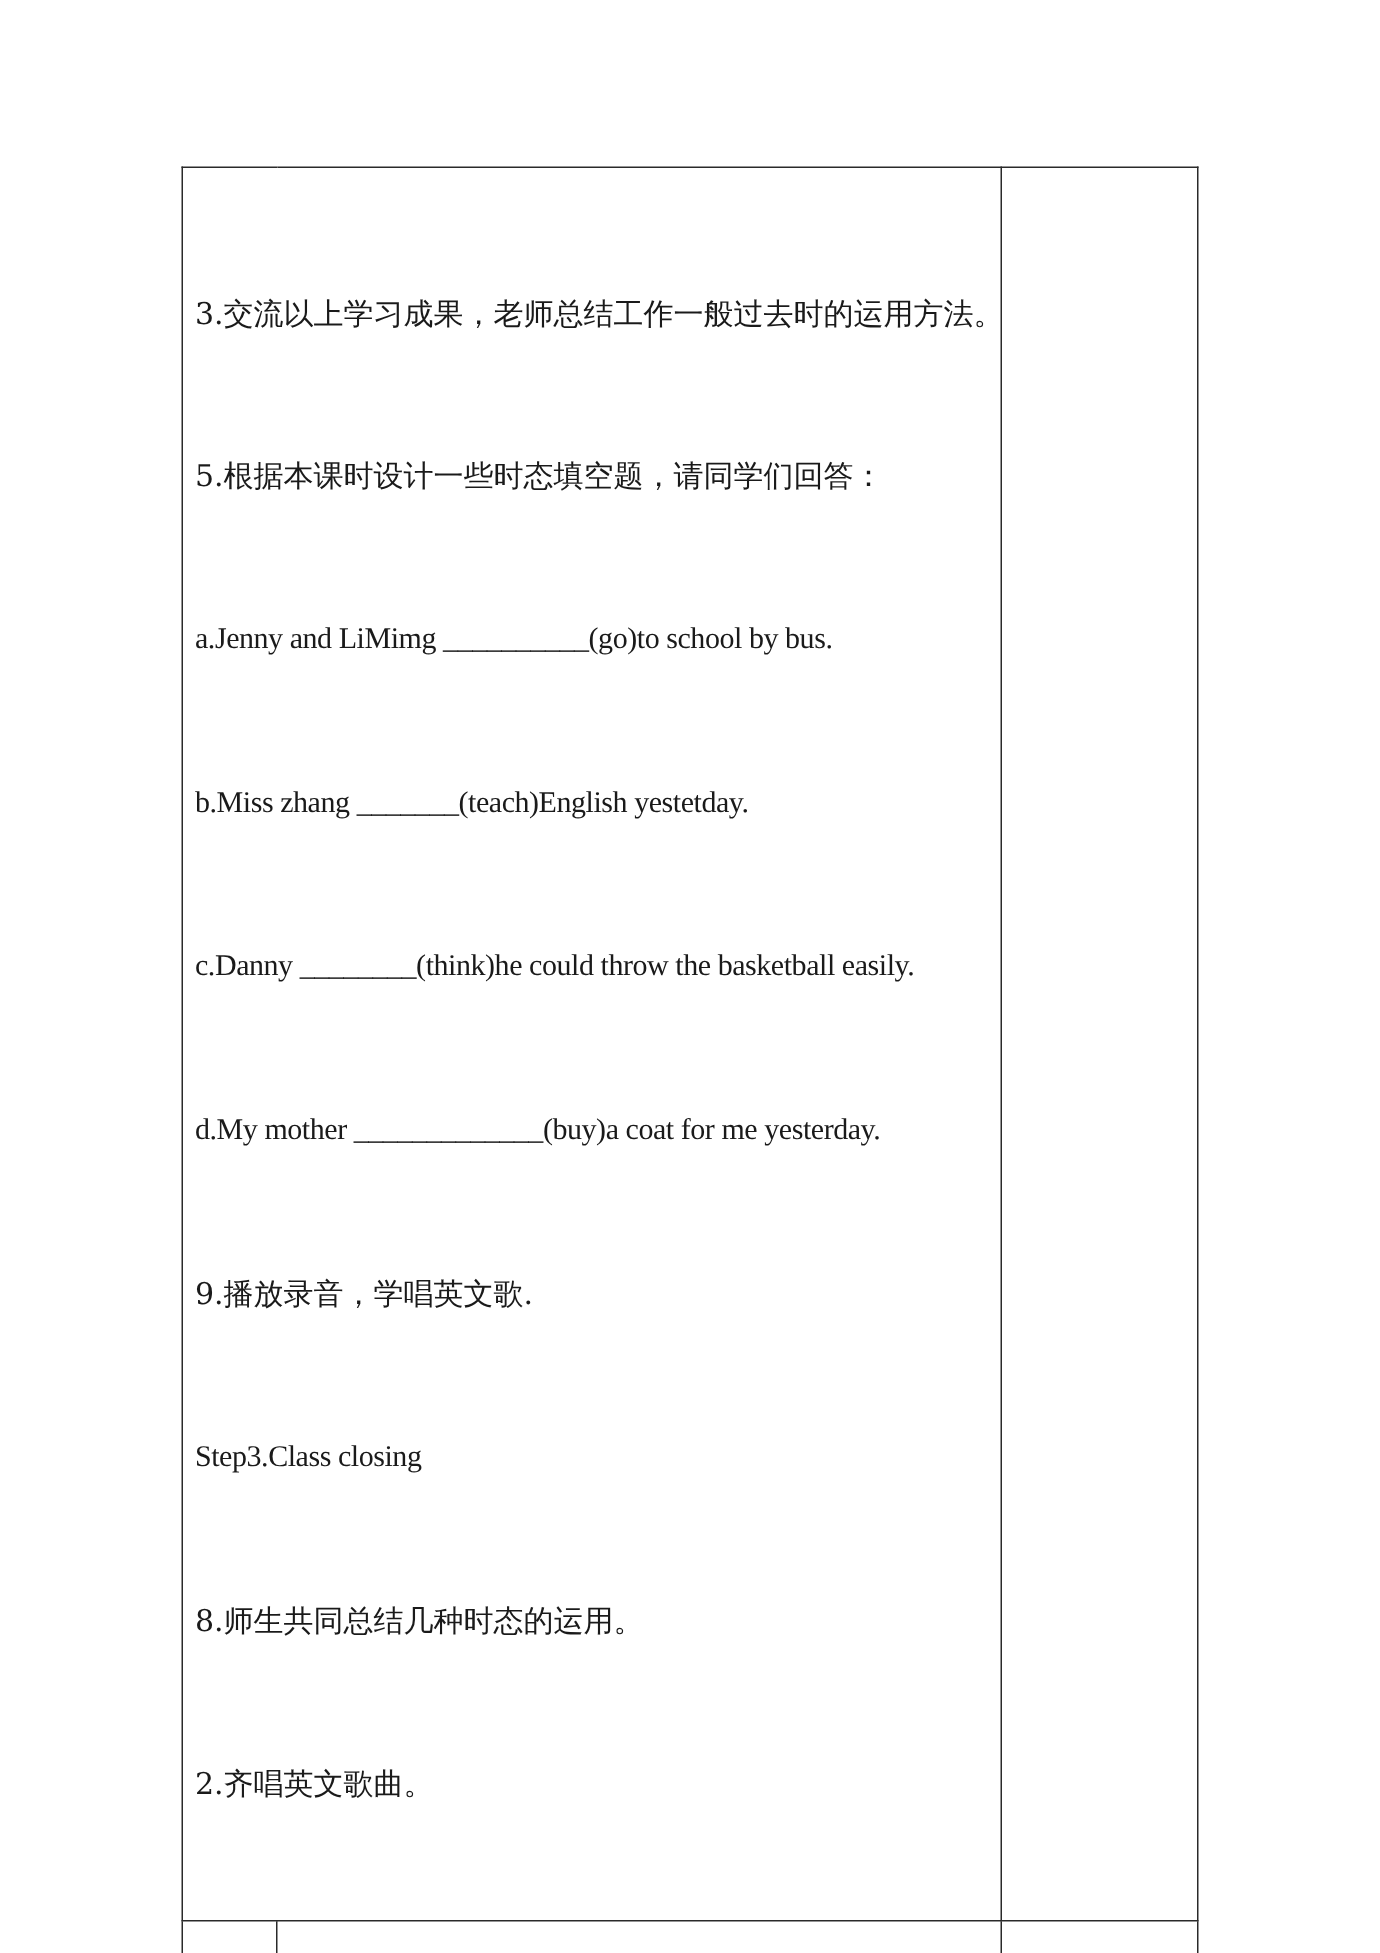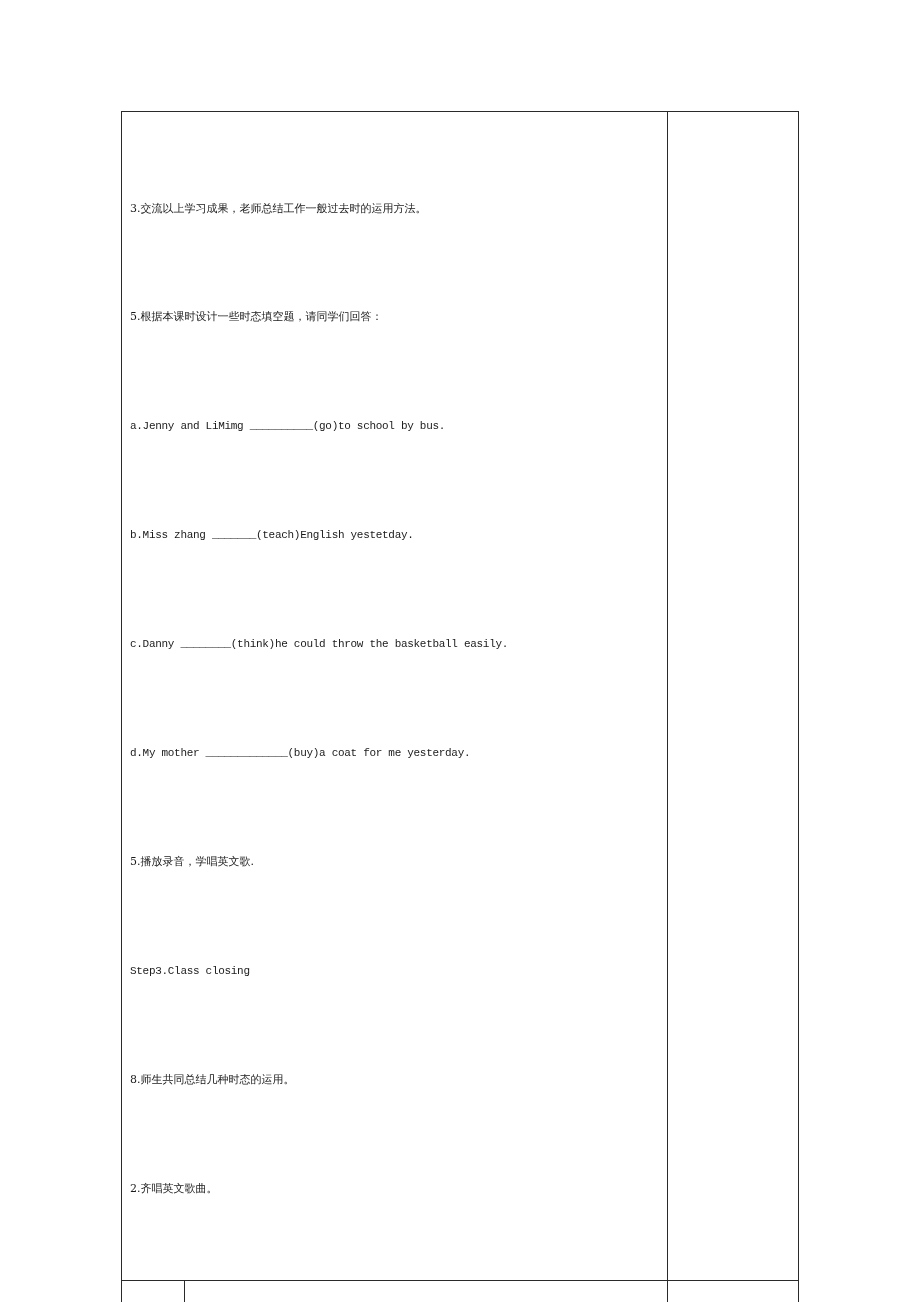--- a/index.html
+++ b/index.html
@@ -36,30 +36,30 @@
     .col-label { width: 63px; }
     .col-body  { width: 482px; }
     .col-notes { width: 131px; }
 
     .row-1 td { height: 398px; }
     .row-2 td { height: 144px; }
 
     .lines {
       padding: 6px 0 0 8px;
       font-family: "Liberation Mono", "DejaVu Sans Mono", monospace;
-      font-size: 11px;
+      font-size: 20px;
       line-height: 36.3px;
       white-space: pre;
       letter-spacing: -0.3px;
     }
     .lines .zh {
       font-family: "DejaVu Serif", "Liberation Serif", serif;
       letter-spacing: 0;
     }
-    .line { display: block; }
+    .line { display: block; font-family: Liberation Serif, serif; }
 
     .label-cell {
       text-align: center;
       vertical-align: middle !important;
       font-family: "DejaVu Sans", "Liberation Sans", sans-serif;
       font-weight: bold;
       font-size: 17px;
     }
   </style>
 </head>
@@ -76,21 +76,21 @@
     <tbody>
         <tr class="row-1">
       <td colspan="2">
         <div class="lines">
           <span class="line zh">3.交流以上学习成果，老师总结工作一般过去时的运用方法。</span>
           <span class="line zh">5.根据本课时设计一些时态填空题，请同学们回答：</span>
           <span class="line">a.Jenny and LiMimg __________(go)to school by bus.</span>
           <span class="line">b.Miss zhang _______(teach)English yestetday.</span>
           <span class="line">c.Danny ________(think)he could throw the basketball easily.</span>
           <span class="line">d.My mother _____________(buy)a coat for me yesterday.</span>
-          <span class="line zh">5.播放录音，学唱英文歌.</span>
+          <span class="line zh">9.播放录音，学唱英文歌.</span>
           <span class="line">Step3.Class closing</span>
           <span class="line zh">8.师生共同总结几种时态的运用。</span>
           <span class="line zh">2.齐唱英文歌曲。</span>
         </div>
       </td>
       <td></td>
     </tr>
 
     <tr class="row-2">
       <td class="label-cell">

